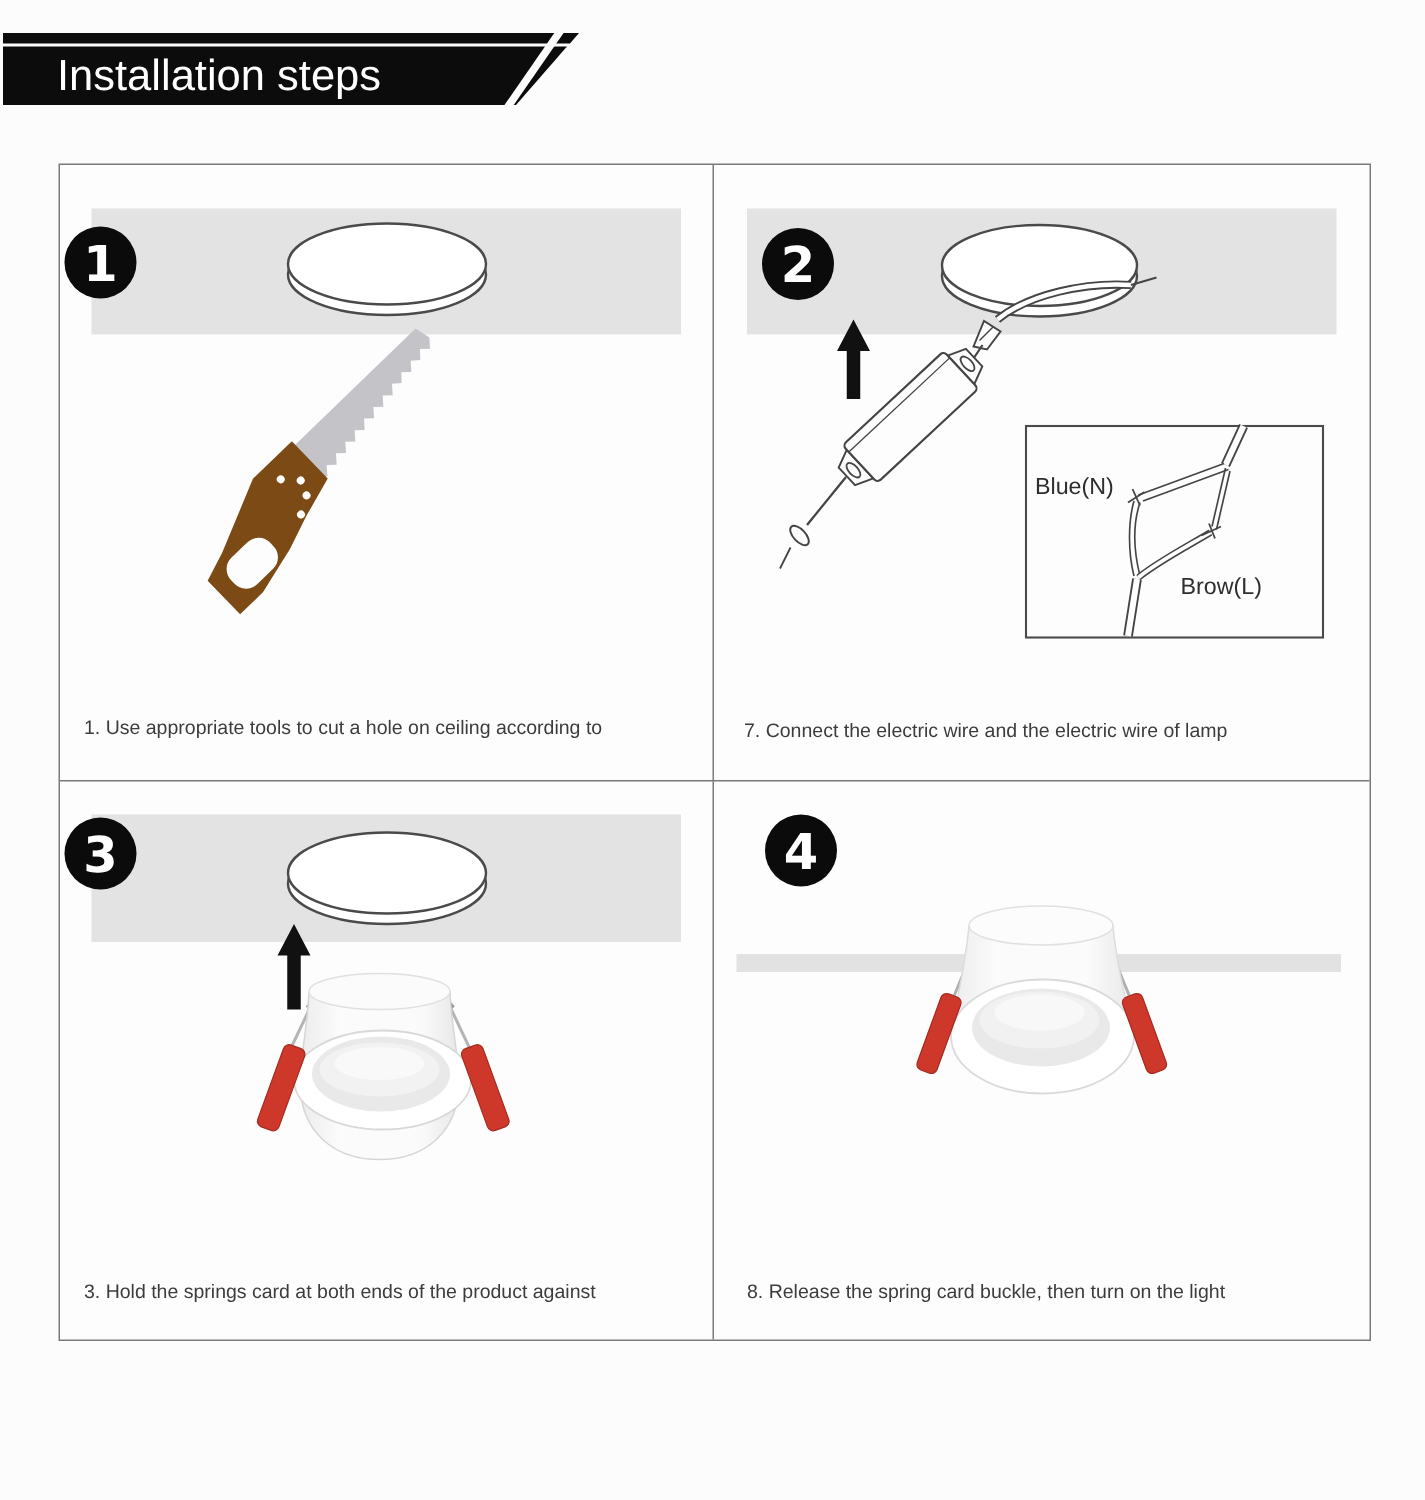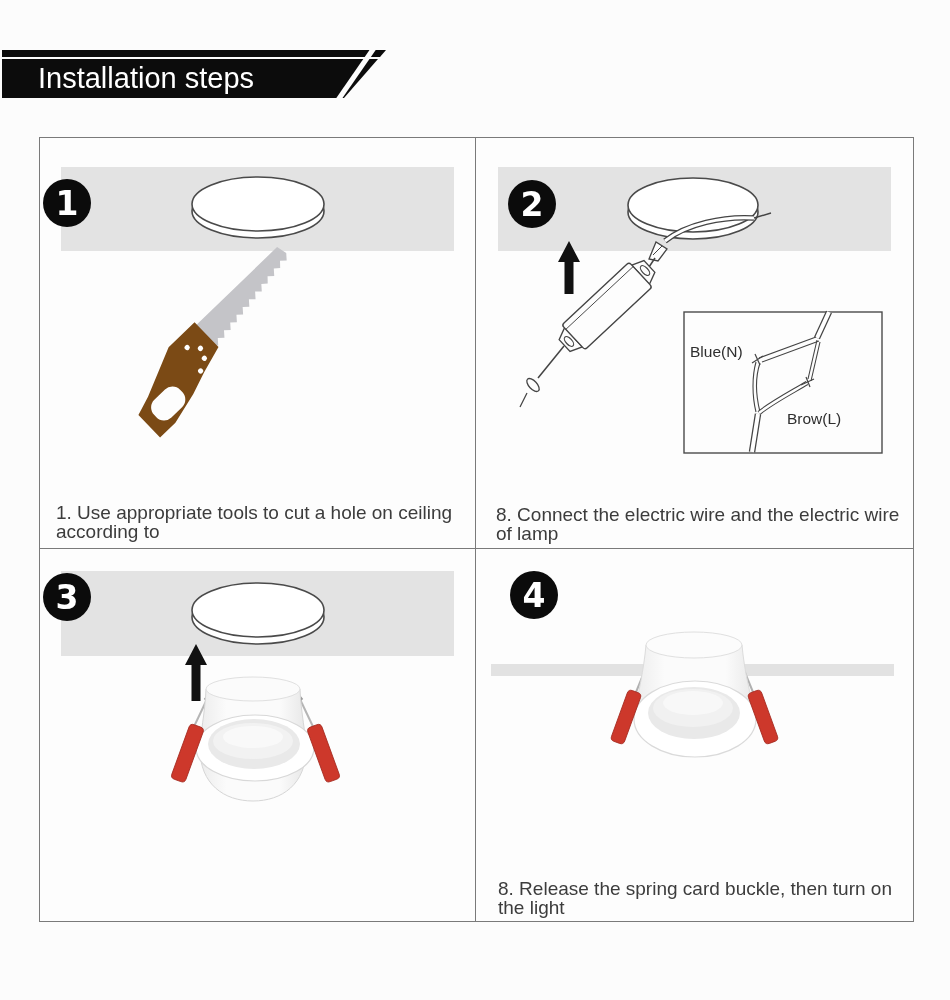--- a/index.html
+++ b/index.html
@@ -1,29 +1,29 @@
 <!DOCTYPE html>
 <html><head>
 <meta charset="utf-8">
 <style>
   html,body{margin:0;padding:0;}
   body{width:950px;height:1000px;background:#fcfcfc;font-family:"Liberation Sans",sans-serif;overflow:hidden;}
-  .page{position:relative;width:950px;height:852px;background:#fcfcfc;margin-top:28px;}
+  .page{position:relative;width:950px;height:852px;background:#fcfcfc;}
   .banner-svg{position:absolute;left:0;top:0;}
   .banner-title{font-family:"Liberation Sans",sans-serif;font-size:29px;fill:#ffffff;}
   .grid{position:absolute;left:39px;top:109px;width:875px;height:785px;border:1px solid #7a7a7a;
         display:grid;grid-template-columns:436px 437px;grid-template-rows:411px 372px;box-sizing:border-box;background:#fdfdfd;}
   .panel{position:relative;overflow:hidden;}
   .p1,.p3{border-right:1px solid #7a7a7a;}
   .p1,.p2{border-bottom:1px solid #7a7a7a;}
   .panel svg.art{position:absolute;left:0;top:0;}
   .badge{position:absolute;width:48px;height:48px;border-radius:50%;background:#0b0b0b;color:#ffffff;
          display:flex;align-items:center;justify-content:center;font-family:"DejaVu Sans",sans-serif;
          font-weight:bold;font-size:33px;line-height:1;z-index:3;}
-  .caption{position:absolute;color:#3c3c3c;font-size:19px;line-height:19px;white-space:pre-wrap;z-index:2;}
+  .caption{position:absolute;color:#3c3c3c;font-size:13px;line-height:19px;white-space:pre-wrap;z-index:2;}
   .inset-label{font-family:"Liberation Sans",sans-serif;font-size:15.5px;fill:#2e2e2e;}
 </style>
 </head>
 <body>
 
 <div class="page">
 
   <svg class="banner-svg" width="950" height="85">
     <polygon points="2,22 386,22 380,29 2,29" fill="#0c0c0c"></polygon>
     <polygon points="2,31 378,31 344,70 2,70" fill="#0c0c0c"></polygon>
@@ -101,21 +101,21 @@
         <path d="M283,275 C295,265 316,254 331,245" fill="none" stroke="#444444" stroke-width="4.5"></path>
         <path d="M283,275 C295,265 316,254 331,245" fill="none" stroke="#ffffff" stroke-width="2.5"></path>
         <line x1="276" y1="225" x2="287" y2="218" stroke="#444444" stroke-width="1.2"></line>
         <line x1="279" y1="216" x2="284" y2="227" stroke="#444444" stroke-width="1.2"></line>
         <line x1="325" y1="247" x2="338" y2="241" stroke="#444444" stroke-width="1.2"></line>
         <line x1="330" y1="239" x2="334" y2="249" stroke="#444444" stroke-width="1.2"></line>
         <text x="214" y="219" class="inset-label">Blue(N)</text>
         <text x="311" y="286" class="inset-label">Brow(L)</text>
       </svg>
       <div class="caption" style="left:20px;top:329px;width:410px;">
-        <div>8. Connect the electric wire and the electric wire of lamp</div>
+        <div>7. Connect the electric wire and the electric wire of lamp</div>
         
       </div>
     </div>
 
     <div class="panel p3">
       <div class="badge" style="left:3px;top:24px;">3</div>
       <svg class="art" width="436" height="372" viewBox="0 0 436 372">
         <defs>
           <linearGradient id="bodyGrad3" x1="0" y1="0" x2="1" y2="0">
             <stop offset="0" stop-color="#ececec"></stop>
@@ -141,20 +141,24 @@
           <ellipse cx="213" cy="192" rx="40" ry="18" fill="#f2f2f2"></ellipse>
           <ellipse cx="213" cy="188" rx="30" ry="11" fill="#f9f9f9"></ellipse>
           <g transform="translate(147,204) rotate(20)">
             <rect x="-7" y="-29" width="15" height="58" rx="4" stroke="#a52a20" stroke-width="0.8" fill="#cd382b"></rect>
           </g>
           <g transform="translate(284,204) rotate(-20)">
             <rect x="-8" y="-29" width="15" height="58" rx="4" stroke="#a52a20" stroke-width="0.8" fill="#cd382b"></rect>
           </g>
         </g>
       </svg>
+      <div class="caption" style="left:16px;top:292px;width:414px;">
+        <div>3. Hold the springs card at both ends of the product against</div>
+        
+      </div>
     </div>
 
     <div class="panel p4">
       <div class="badge" style="left:34px;top:22px;">4</div>
       <svg class="art" width="437" height="372" viewBox="0 0 437 372">
         <defs>
           <linearGradient id="bodyGrad4" x1="0" y1="0" x2="1" y2="0">
             <stop offset="0" stop-color="#ececec"></stop>
             <stop offset="0.25" stop-color="#fbfbfb"></stop>
             <stop offset="0.75" stop-color="#fbfbfb"></stop>

